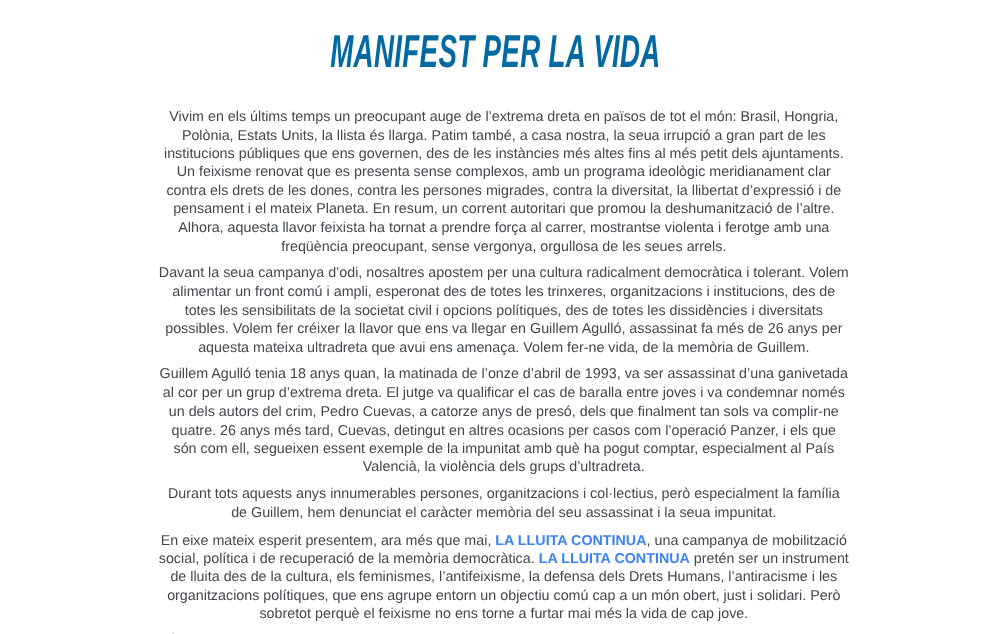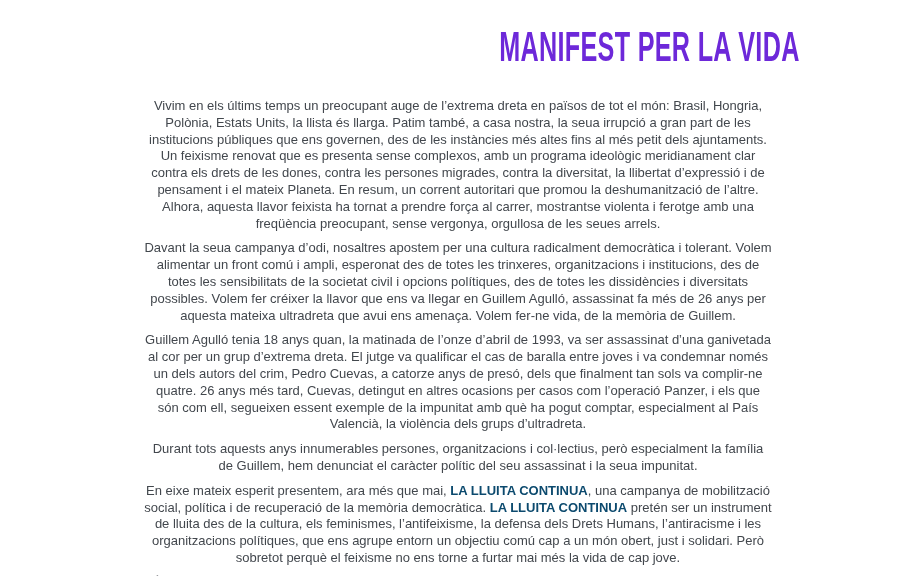--- a/index.html
+++ b/index.html
@@ -11,26 +11,27 @@
     overflow: hidden;
   }
   .page {
     width: 900px;
     height: 576px;
     background: #ffffff;
     font-family: "Liberation Sans", sans-serif;
   }
   h1.title {
     margin: 26px 0 30px 0;
-    text-align: right;
+    text-align: center;
     line-height: 1;
     font-size: 42px;
     font-weight: 700;
-    color: #6d28d9;
+    color: #0369a1;
     white-space: nowrap;
+    font-style: italic;
   }
   h1.title .condensed {
     display: inline-block;
     transform: scaleX(0.60);
     transform-origin: center;
     letter-spacing: 0.5px;
   }
   main.content {
     width: 644px;
     margin: 0 auto;
@@ -38,29 +39,29 @@
     font-size: 13px;
     line-height: 16.8px;
     color: #42474d;
   }
   main.content p.para {
     margin: 0 0 8px 16px;
     padding: 0;
   }
   main.content strong {
     font-weight: 700;
-    color: #0c4a6e;
+    color: #3b82f6;
   }
 </style>
 </head>
 <body>
 
 <div class="page">
   <h1 class="title"><span class="condensed">MANIFEST PER LA VIDA</span></h1>
   <main class="content">
       <p class="para"><span>Vivim en els últims temps un preocupant auge de l’extrema dreta en països de tot el món: Brasil, Hongria, Polònia, Estats Units, la llista és llarga. Patim també, a casa nostra, la seua irrupció a gran part de les institucions públiques que ens governen, des de les instàncies més altes fins al més petit dels ajuntaments. Un feixisme renovat que es presenta sense complexos, amb un programa ideològic meridianament clar contra els drets de les dones, contra les persones migrades, contra la diversitat, la llibertat d’expressió i de pensament i el mateix Planeta. En resum, un corrent autoritari que promou la deshumanització de l’altre. Alhora, aquesta llavor feixista ha tornat a prendre força al carrer, mostrantse violenta i ferotge amb una freqüència preocupant, sense vergonya, orgullosa de les seues arrels.</span></p>
       <p class="para"><span>Davant la seua campanya d’odi, nosaltres apostem per una cultura radicalment democràtica i tolerant. Volem alimentar un front comú i ampli, esperonat des de totes les trinxeres, organitzacions i institucions, des de totes les sensibilitats de la societat civil i opcions polítiques, des de totes les dissidències i diversitats possibles. Volem fer créixer la llavor que ens va llegar en Guillem Agulló, assassinat fa més de 26 anys per aquesta mateixa ultradreta que avui ens amenaça. Volem fer-ne vida, de la memòria de Guillem.</span></p>
       <p class="para"><span>Guillem Agulló tenia 18 anys quan, la matinada de l’onze d’abril de 1993, va ser assassinat d’una ganivetada al cor per un grup d’extrema dreta. El jutge va qualificar el cas de baralla entre joves i va condemnar només un dels autors del crim, Pedro Cuevas, a catorze anys de presó, dels que finalment tan sols va complir-ne quatre. 26 anys més tard, Cuevas, detingut en altres ocasions per casos com l’operació Panzer, i els que són com ell, segueixen essent exemple de la impunitat amb què ha pogut comptar, especialment al País Valencià, la violència dels grups d’ultradreta.</span></p>
-      <p class="para"><span>Durant tots aquests anys innumerables persones, organitzacions i col·lectius, però especialment la família de Guillem, hem denunciat el caràcter polític del seu assassinat i la seua impunitat.</span></p>
+      <p class="para"><span>Durant tots aquests anys innumerables persones, organitzacions i col·lectius, però especialment la família de Guillem, hem denunciat el caràcter memòria del seu assassinat i la seua impunitat.</span></p>
       <p class="para"><span>En eixe mateix esperit presentem, ara més que mai, </span><strong>LA LLUITA CONTINUA</strong><span>, una campanya de mobilització social, política i de recuperació de la memòria democràtica. </span><strong>LA LLUITA CONTINUA</strong><span> pretén ser un instrument de lluita des de la cultura, els feminismes, l’antifeixisme, la defensa dels Drets Humans, l’antiracisme i les organitzacions polítiques, que ens agrupe entorn un objectiu comú cap a un món obert, just i solidari. Però sobretot perquè el feixisme no ens torne a furtar mai més la vida de cap jove.</span></p>
       <p class="para"><span>És per això que signem aquest manifest, que és un punt de partida per defensar la vida. Ara més que mai, Guillem. Ara més que mai, </span></p>
     </main>
 </div>
 
 </body></html>

